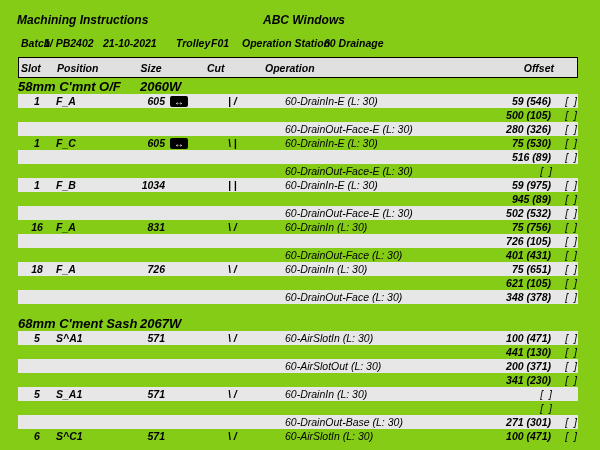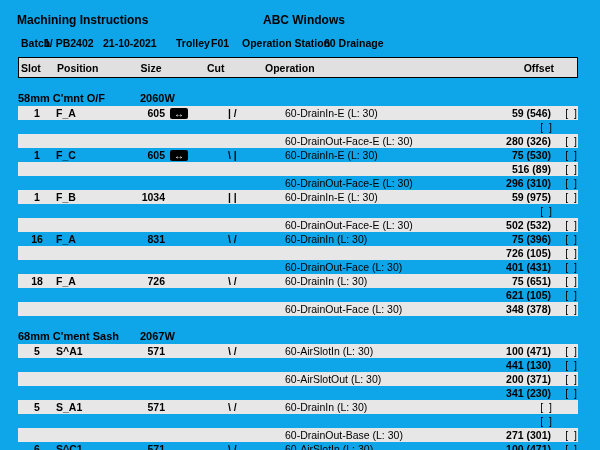--- a/index.html
+++ b/index.html
@@ -1,18 +1,18 @@
 <!DOCTYPE html>
 <html><head>
 <meta charset="utf-8">
 <style>
   * { box-sizing: border-box; margin: 0; padding: 0; }
   html, body { width: 600px; height: 450px; background: #fff; color: #000;
     font-family: "Liberation Sans", sans-serif; }
-  .page { position: relative; width: 600px; height: 450px; overflow: hidden; background: #0ea5e9; }
+  .page { position: relative; width: 600px; height: 450px; overflow: hidden; background: #84cc16; font-style: italic; }
 
   .title-left  { position: absolute; left: 17px;  top: 13px; font-size: 12px; font-weight: bold; white-space: nowrap; }
   .title-center{ position: absolute; left: 263px; top: 13px; font-size: 12px; font-weight: bold; white-space: nowrap; }
 
   .meta { position: absolute; top: 37px; left: 4px; width: 488px; height: 14px;
     font-size: 10.5px; font-weight: bold; }
   .meta span { position: absolute; top: 0; white-space: nowrap; }
   .m-batch-label   { left: 17px; }
   .m-batch-value   { left: 40px; }
   .m-batch-date    { left: 99px; }
@@ -26,21 +26,21 @@
 
   .thead { height: 21px; background: #e0e0e0; border: 1.5px solid #000;
     font-size: 10.5px; font-weight: bold; }
   .h-slot { padding-left: 2px; }
   .h-size { text-align: center; }
   .h-cut  { padding-left: 4px; }
   .h-off  { text-align: right; }
 
   .section + .section { margin-top: 11px; }
   .section-h { height: 16px; display: flex; align-items: center;
-    font-size: 11px; font-weight: bold; margin-top: 12px; }
+    font-size: 13px; font-weight: bold; }
   .section-h .sname { display: inline-block; width: 122px; }
 
   .row { height: 14px; font-size: 10.5px; }
   .row.alt { background: #e7e7e7; }
   .c.slot { text-align: center; font-weight: bold; }
   .c.pos  { font-weight: bold; }
   .c.size { text-align: right; padding-right: 3px; font-weight: bold; }
   .c.iconc{ padding-left: 2px; line-height: 11px; }
   .flip { display: none; width: 18px; height: 11px; background: #000; color: #fff;
     font-size: 10px; line-height: 11px; text-align: center; border-radius: 2px;
@@ -97,20 +97,21 @@
     <div class="c chk">[  ]</div>
   </div>
 
   <div class="grid row">
     <div class="c slot"></div>
     <div class="c pos"></div>
     <div class="c size"></div>
     <div class="c iconc"></div>
     <div class="c cut"></div>
     <div class="c op"></div>
+    <div class="c off">500 (105)</div>
     <div class="c chk">[  ]</div>
   </div>
 
   <div class="grid row alt">
     <div class="c slot"></div>
     <div class="c pos"></div>
     <div class="c size"></div>
     <div class="c iconc"></div>
     <div class="c cut"></div>
     <div class="c op">60-DrainOut-Face-E (L: 30)</div>
@@ -140,21 +141,20 @@
     <div class="c chk">[  ]</div>
   </div>
 
   <div class="grid row">
     <div class="c slot"></div>
     <div class="c pos"></div>
     <div class="c size"></div>
     <div class="c iconc"></div>
     <div class="c cut"></div>
     <div class="c op">60-DrainOut-Face-E (L: 30)</div>
-    <div class="c off">296 (310)</div>
     <div class="c chk">[  ]</div>
   </div>
 
   <div class="grid row alt">
     <div class="c slot">1</div>
     <div class="c pos">F_B</div>
     <div class="c size">1034</div>
     <div class="c iconc"></div>
     <div class="c cut">| |</div>
     <div class="c op">60-DrainIn-E (L: 30)</div>
@@ -162,20 +162,21 @@
     <div class="c chk">[  ]</div>
   </div>
 
   <div class="grid row">
     <div class="c slot"></div>
     <div class="c pos"></div>
     <div class="c size"></div>
     <div class="c iconc"></div>
     <div class="c cut"></div>
     <div class="c op"></div>
+    <div class="c off">945 (89)</div>
     <div class="c chk">[  ]</div>
   </div>
 
   <div class="grid row alt">
     <div class="c slot"></div>
     <div class="c pos"></div>
     <div class="c size"></div>
     <div class="c iconc"></div>
     <div class="c cut"></div>
     <div class="c op">60-DrainOut-Face-E (L: 30)</div>
@@ -183,21 +184,21 @@
     <div class="c chk">[  ]</div>
   </div>
 
   <div class="grid row">
     <div class="c slot">16</div>
     <div class="c pos">F_A</div>
     <div class="c size">831</div>
     <div class="c iconc"></div>
     <div class="c cut">\ /</div>
     <div class="c op">60-DrainIn (L: 30)</div>
-    <div class="c off">75 (396)</div>
+    <div class="c off">75 (756)</div>
     <div class="c chk">[  ]</div>
   </div>
 
   <div class="grid row alt">
     <div class="c slot"></div>
     <div class="c pos"></div>
     <div class="c size"></div>
     <div class="c iconc"></div>
     <div class="c cut"></div>
     <div class="c op"></div>

